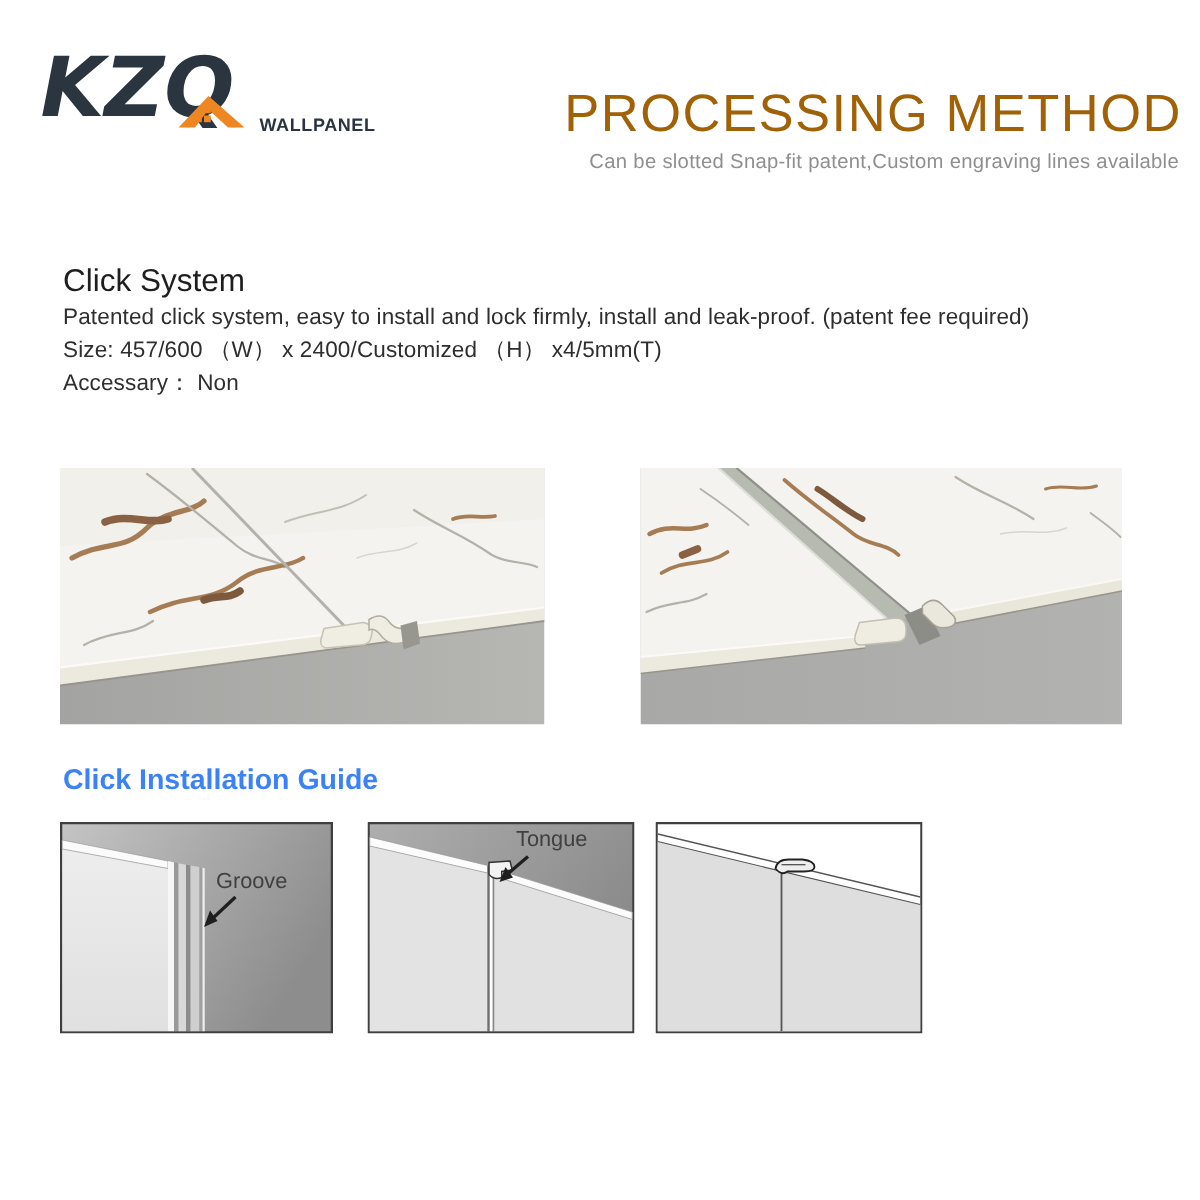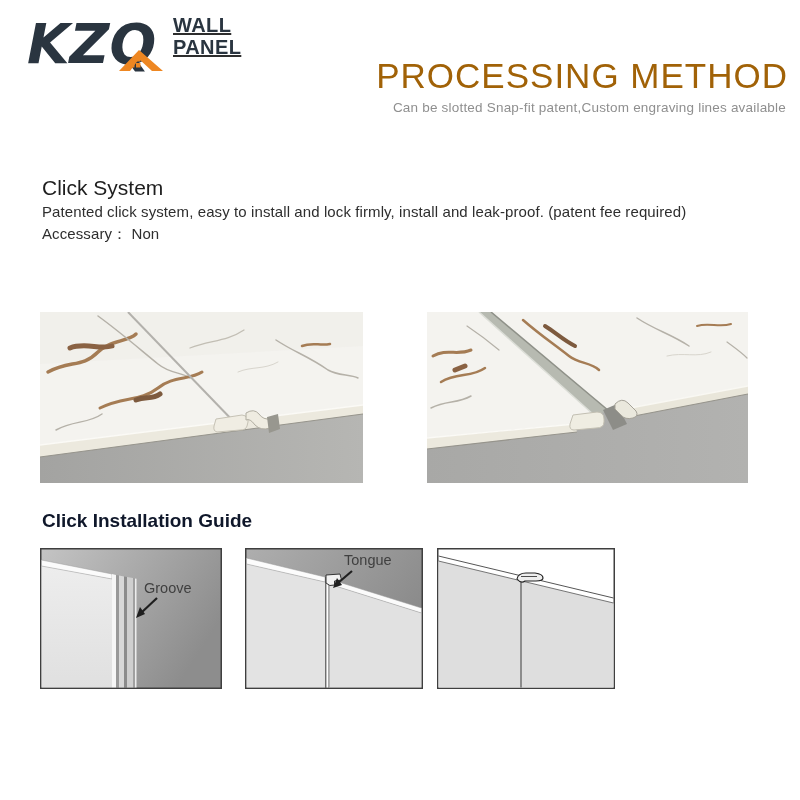--- a/index.html
+++ b/index.html
@@ -1,43 +1,43 @@
 <!DOCTYPE html>
 <html><head>
 <meta charset="utf-8">
 <style>
   html,body{margin:0;padding:0;background:#ffffff;}
   #page{position:relative;width:800px;height:800px;background:#ffffff;overflow:hidden;
         font-family:"Liberation Sans",sans-serif;color:#2d2d2d;}
 
   
-  .logo{position:absolute;left:26px;top:10px;display:flex;align-items:flex-start;gap:9px;text-decoration:underline;}
-  .wordmark{display:flex;flex-direction:column;justify-content:center;margin-top:4px;
-            font-weight:700;font-size:20px;line-height:1.12;color:#2a3540;letter-spacing:.4px;}
+  .logo{position:absolute;left:26px;top:24px;display:flex;align-items:flex-end;gap:9px;}
+  .wordmark{display:flex;flex-direction:row;justify-content:center;margin-top:4px;
+            font-weight:700;font-size:12px;line-height:1.12;color:#2a3540;letter-spacing:.4px;}
 
   
   .header-right{position:absolute;right:12px;top:56px;text-align:right;}
   .page-title{margin:0;font-size:35px;font-weight:400;color:#a16207;letter-spacing:1px;
               font-family:"Liberation Sans",sans-serif;}
   .page-subtitle{margin:4px 2px 0 0;font-size:13.5px;color:#8f8f8f;letter-spacing:.2px;}
 
   
   .click-system{position:absolute;left:42px;top:176px;}
   .cs-heading{margin:0 0 1px 0;font-size:21px;font-weight:400;color:#1e1e1e;}
   .cs-line{margin:0;font-size:15px;color:#2e2e2e;line-height:22px;letter-spacing:.1px;}
 
   
   .photo{position:absolute;top:312px;height:171px;}
   .photo svg{display:block;}
   #photo1{left:40px;width:323px;}
   #photo2{left:427px;width:321px;}
 
   
   .guide-heading{position:absolute;left:42px;top:510px;margin:0;font-size:19px;
-                 font-weight:600;color:#0f172a;}
+                 font-weight:600;color:#3b82f6;}
   .diagram{position:absolute;top:548px;height:141px;}
   #diagram1{left:40px;width:166px;}
   #diagram2{left:245px;width:178px;}
   #diagram3{left:437px;width:178px;}
   .diagram svg{display:block;}
   .diag-label{position:absolute;font-size:14.5px;color:#404040;font-weight:500;
               white-space:nowrap;}
   #diagram1 .diag-label{left:104px;top:32px;}
   #diagram2 .diag-label{left:99px;top:4px;}
 </style>
@@ -63,20 +63,21 @@
   </div>
 
   <div class="header-right">
     <h1 class="page-title">PROCESSING METHOD</h1>
     <p class="page-subtitle">Can be slotted Snap-fit patent,Custom engraving lines available</p>
   </div>
 
   <div class="click-system">
     <h2 class="cs-heading">Click System</h2>
     <p class="cs-line">Patented click system, easy to install and lock firmly, install and leak-proof. (patent fee required)</p>
+    <p class="cs-line">Size: 457/600 （W） x 2400/Customized （H） x4/5mm(T)</p>
     <p class="cs-line">Accessary：  Non</p>
   </div>
 
   <div class="photo" id="photo1">
     <svg width="323" height="171" viewBox="0 0 323 171">
       <defs>
         <linearGradient id="p1bg" x1="0" y1="0" x2="1" y2="0">
           <stop offset="0" stop-color="#a3a3a1"></stop>
             <stop offset="1" stop-color="#b6b6b3"></stop>
         </linearGradient>

